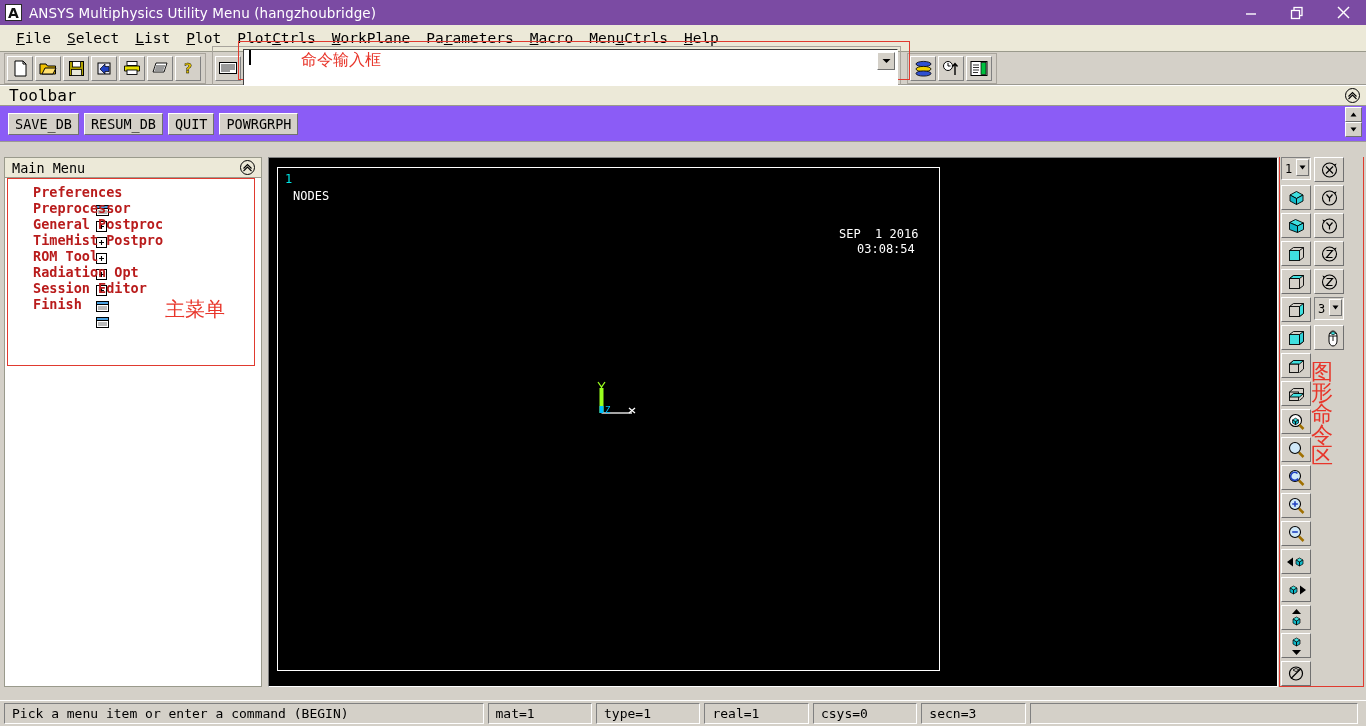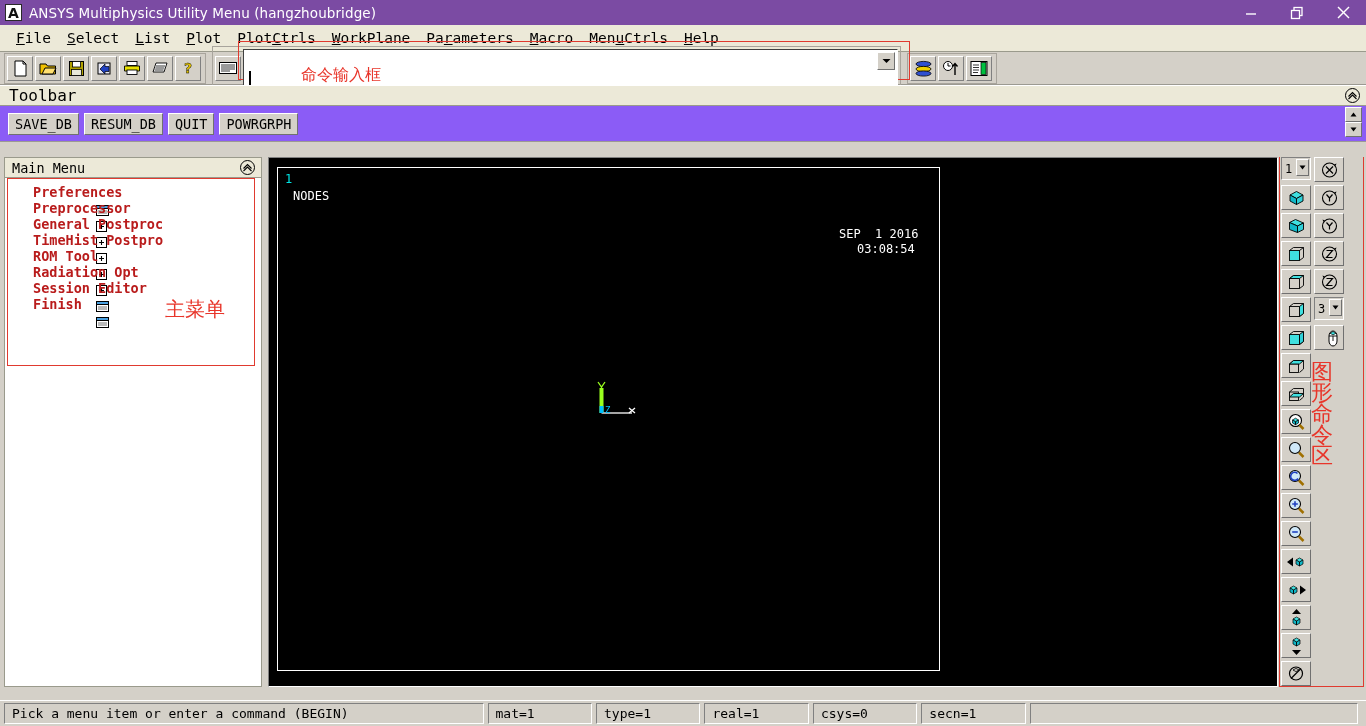--- a/index.html
+++ b/index.html
@@ -71,21 +71,21 @@
              flex: 0 0 auto; }
   .cmd-red {
     position: absolute; left: -5px; top: -8px;
     width: 672px; height: 39px;
     border: 1px solid #e03a2f; pointer-events: none;
   }
   .cmdbox {
     width: 655px; height: 38px; background: #ffffff;
     border-top: 1px solid #404040; border-left: 1px solid #404040;
     border-right: 1px solid #ffffff; border-bottom: 1px solid #ffffff;
-    display: flex; align-items: flex-end; position: relative;
+    display: flex; align-items: flex-start; position: relative;
   }
   .cmd-caret {
     width: 2px; height: 15px; background: #000; margin-left: 5px;
   }
   .cmd-anno {
     color: #e8352a; font-size: 16px; margin-left: 50px;
     font-family: "DejaVu Sans", sans-serif; white-space: nowrap;
   }
   .cmd-arrow {
     position: absolute; right: 2px; top: 2px;
@@ -733,15 +733,15 @@
     <div class="rail-anno">图形命令区</div>
   </div>
 </div>
 
 <div class="statusbar">
   <div class="st-field st-main">Pick a menu item or enter a command (BEGIN)</div>
   <div class="st-field st-small">mat=1</div>
   <div class="st-field st-small">type=1</div>
   <div class="st-field st-small">real=1</div>
   <div class="st-field st-small">csys=0</div>
-  <div class="st-field st-small">secn=1</div>
+  <div class="st-field st-small">secn=3</div>
   <div class="st-field st-last"></div>
 </div>
 
 </body></html>

